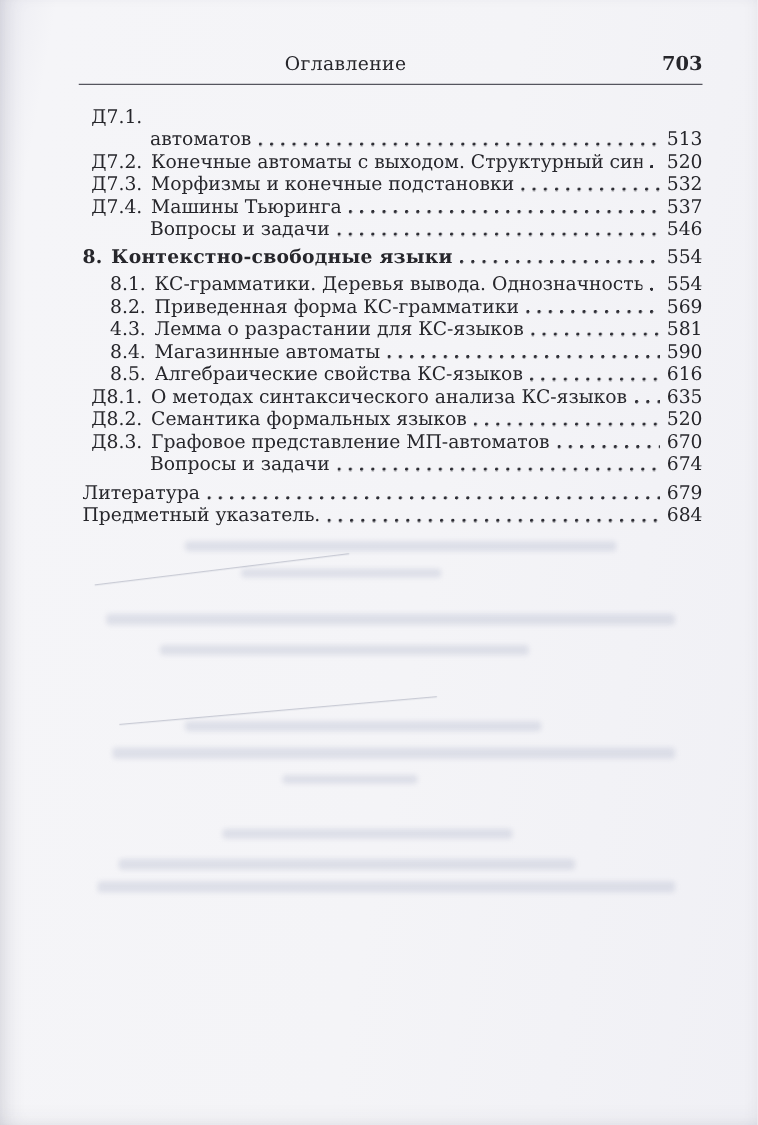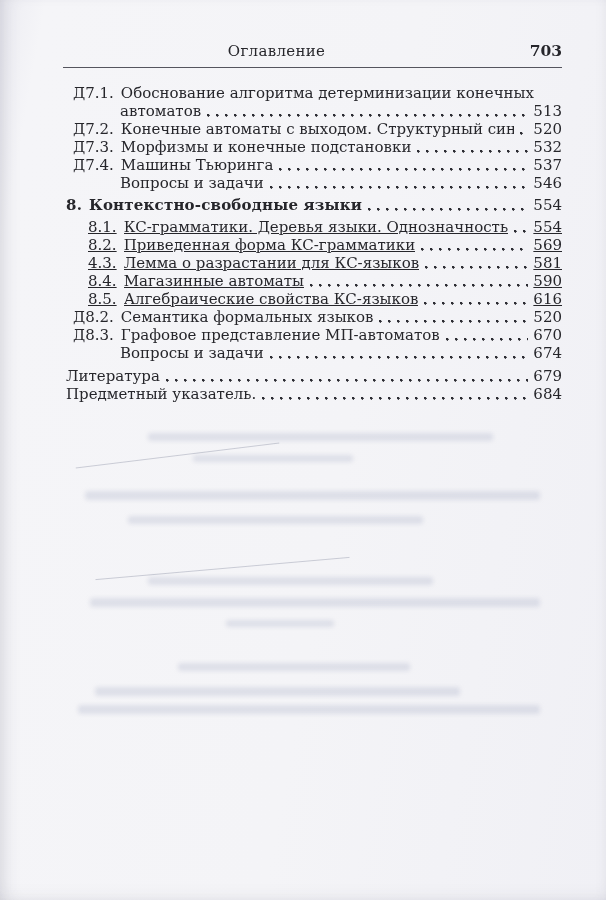--- a/index.html
+++ b/index.html
@@ -45,21 +45,21 @@
     flex: 1 1 auto; min-width: 8px; align-self: stretch;
     margin: 0 4px 0 6px;
     background-image: radial-gradient(circle at 1.3px 1.3px, #2c2c33 1.15px, rgba(0,0,0,0) 1.5px);
     background-size: 9px 3px;
     background-repeat: repeat-x;
     background-position: left calc(100% - 3px);
   }
   .pg { flex: 0 0 auto; min-width: 30px; text-align: right; }
   .ind-main { padding-left: 3px; }
   .ind-d    { padding-left: 10px; }
-  .ind-sub  { padding-left: 25px; text-decoration: underline; }
+  .ind-sub  { padding-left: 25px; }
   .ind-cont { padding-left: 57px; }
   .section  { margin: 4px 0; }
   .section .lbl, .section .ttl { font-weight: 700; letter-spacing: 0.2px; }
   .mt { margin-top: 5px; }
 
   
   .bleed-layer { position: absolute; inset: 0; pointer-events: none; }
   .bleed {
     position: absolute;
     background: rgba(168,174,198,0.30);
@@ -83,21 +83,20 @@
       <span class="hdr-title">Оглавление</span>
       <span class="hdr-page">703</span>
     </div>
     <div class="rule"></div>
   </div>
 
   <div class="toc">
 
     <div class="row ind-d">
       <span class="lbl">Д7.1.</span>
-      <span class="ttl">Обоснование алгоритма детерминизации конечных</span>
     </div>
     <div class="row ind-cont">
       <span class="ttl">автоматов</span>
       <span class="leader"></span>
       <span class="pg">513</span>
     </div>
 
     <div class="row ind-d">
       <span class="lbl">Д7.2.</span>
       <span class="ttl">Конечные автоматы с выходом. Структурный синтез</span>
@@ -127,21 +126,21 @@
 
     <div class="row ind-main section">
       <span class="lbl">8.</span>
       <span class="ttl">Контекстно-свободные языки</span>
       <span class="leader"></span>
       <span class="pg">554</span>
     </div>
 
     <div class="row ind-sub">
       <span class="lbl">8.1.</span>
-      <span class="ttl">КС-грамматики. Деревья языки. Однозначность</span>
+      <span class="ttl">КС-грамматики. Деревья вывода. Однозначность</span>
       <span class="leader"></span>
       <span class="pg">554</span>
     </div>
 
     <div class="row ind-sub">
       <span class="lbl">8.2.</span>
       <span class="ttl">Приведенная форма КС-грамматики</span>
       <span class="leader"></span>
       <span class="pg">569</span>
     </div>
@@ -160,20 +159,26 @@
       <span class="pg">590</span>
     </div>
 
     <div class="row ind-sub">
       <span class="lbl">8.5.</span>
       <span class="ttl">Алгебраические свойства КС-языков</span>
       <span class="leader"></span>
       <span class="pg">616</span>
     </div>
 
+    <div class="row ind-d">
+      <span class="lbl">Д8.1.</span>
+      <span class="ttl">О методах синтаксического анализа КС-языков</span>
+      <span class="leader"></span>
+      <span class="pg">635</span>
+    </div>
 
     <div class="row ind-d">
       <span class="lbl">Д8.2.</span>
       <span class="ttl">Семантика формальных языков</span>
       <span class="leader"></span>
       <span class="pg">520</span>
     </div>
 
     <div class="row ind-d">
       <span class="lbl">Д8.3.</span>

